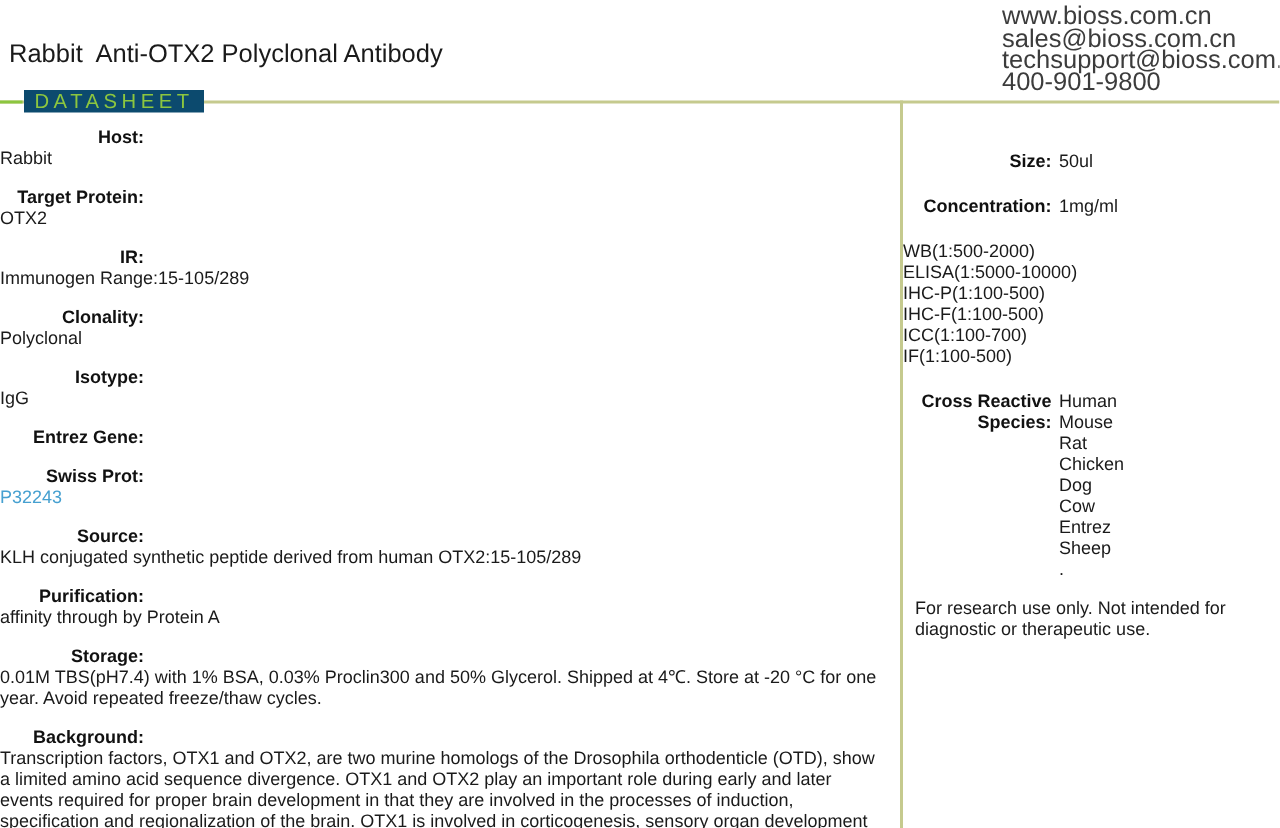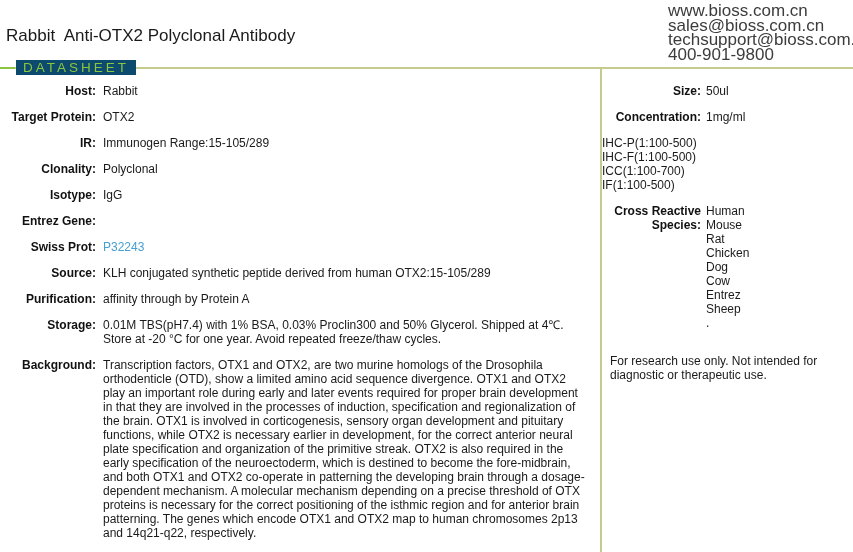--- a/index.html
+++ b/index.html
@@ -47,41 +47,41 @@
     padding: 0 7px;
     font-size: 13.5px; letter-spacing: 3px;
     color: var(--accent_green, #8cc63f);
     z-index: 2;
   }
 
   .left-col {
     position: absolute; left: 0; top: 84px; width: 598px;
     font-size: 12px; line-height: 14px;
   }
-  .row { display: flex; margin-bottom: 12px; }
+  .row { display: flex; margin-bottom: 12px; flex-direction: column; }
   .row .lbl {
     width: 96px; padding-right: 7px; flex: none;
     text-align: right; font-weight: bold; color: #111;
   }
   .row .val { flex: 1; padding-right: 8px; }
 
   .right-col {
     position: absolute; left: 602px; top: 84px; width: 251px;
     font-size: 12px; line-height: 14px;
   }
-  .rrow { display: flex; margin-bottom: 12px; }
+  .rrow { display: flex; margin-bottom: 12px; margin-top: 16px; }
   .rrow .lbl {
     width: 99px; padding-right: 5px; flex: none;
     text-align: right; font-weight: bold; color: #111;
   }
   .rrow .val { flex: 1; }
 
   .link { color: var(--link_blue, #46a0d0); cursor: pointer; text-decoration: none; }
 
-  .disclaimer { margin-top: 24px; padding-left: 8px; padding-right: 14px; }
+  .disclaimer { margin-top: 12px; padding-left: 8px; padding-right: 14px; }
 </style>
 </head>
 <body>
 
 <div class="page-title">Rabbit  Anti-OTX2 Polyclonal Antibody</div>
 
 <div class="contact">
   <div>www.bioss.com.cn</div>
   <div>sales@bioss.com.cn</div>
   <div>techsupport@bioss.com.cn</div>
@@ -143,20 +143,22 @@
   <div class="rrow">
     <div class="lbl">Size:</div>
     <div class="val">50ul</div>
   </div>
   <div class="rrow">
     <div class="lbl">Concentration:</div>
     <div class="val">1mg/ml</div>
   </div>
   <div class="rrow">
     <div class="val">
+      <div>WB(1:500-2000)</div>
+      <div>ELISA(1:5000-10000)</div>
       <div>IHC-P(1:100-500)</div>
       <div>IHC-F(1:100-500)</div>
       <div>ICC(1:100-700)</div>
       <div>IF(1:100-500)</div>
     </div>
   </div>
   <div class="rrow">
     <div class="lbl">
       <div>Cross Reactive</div>
       <div>Species:</div>

